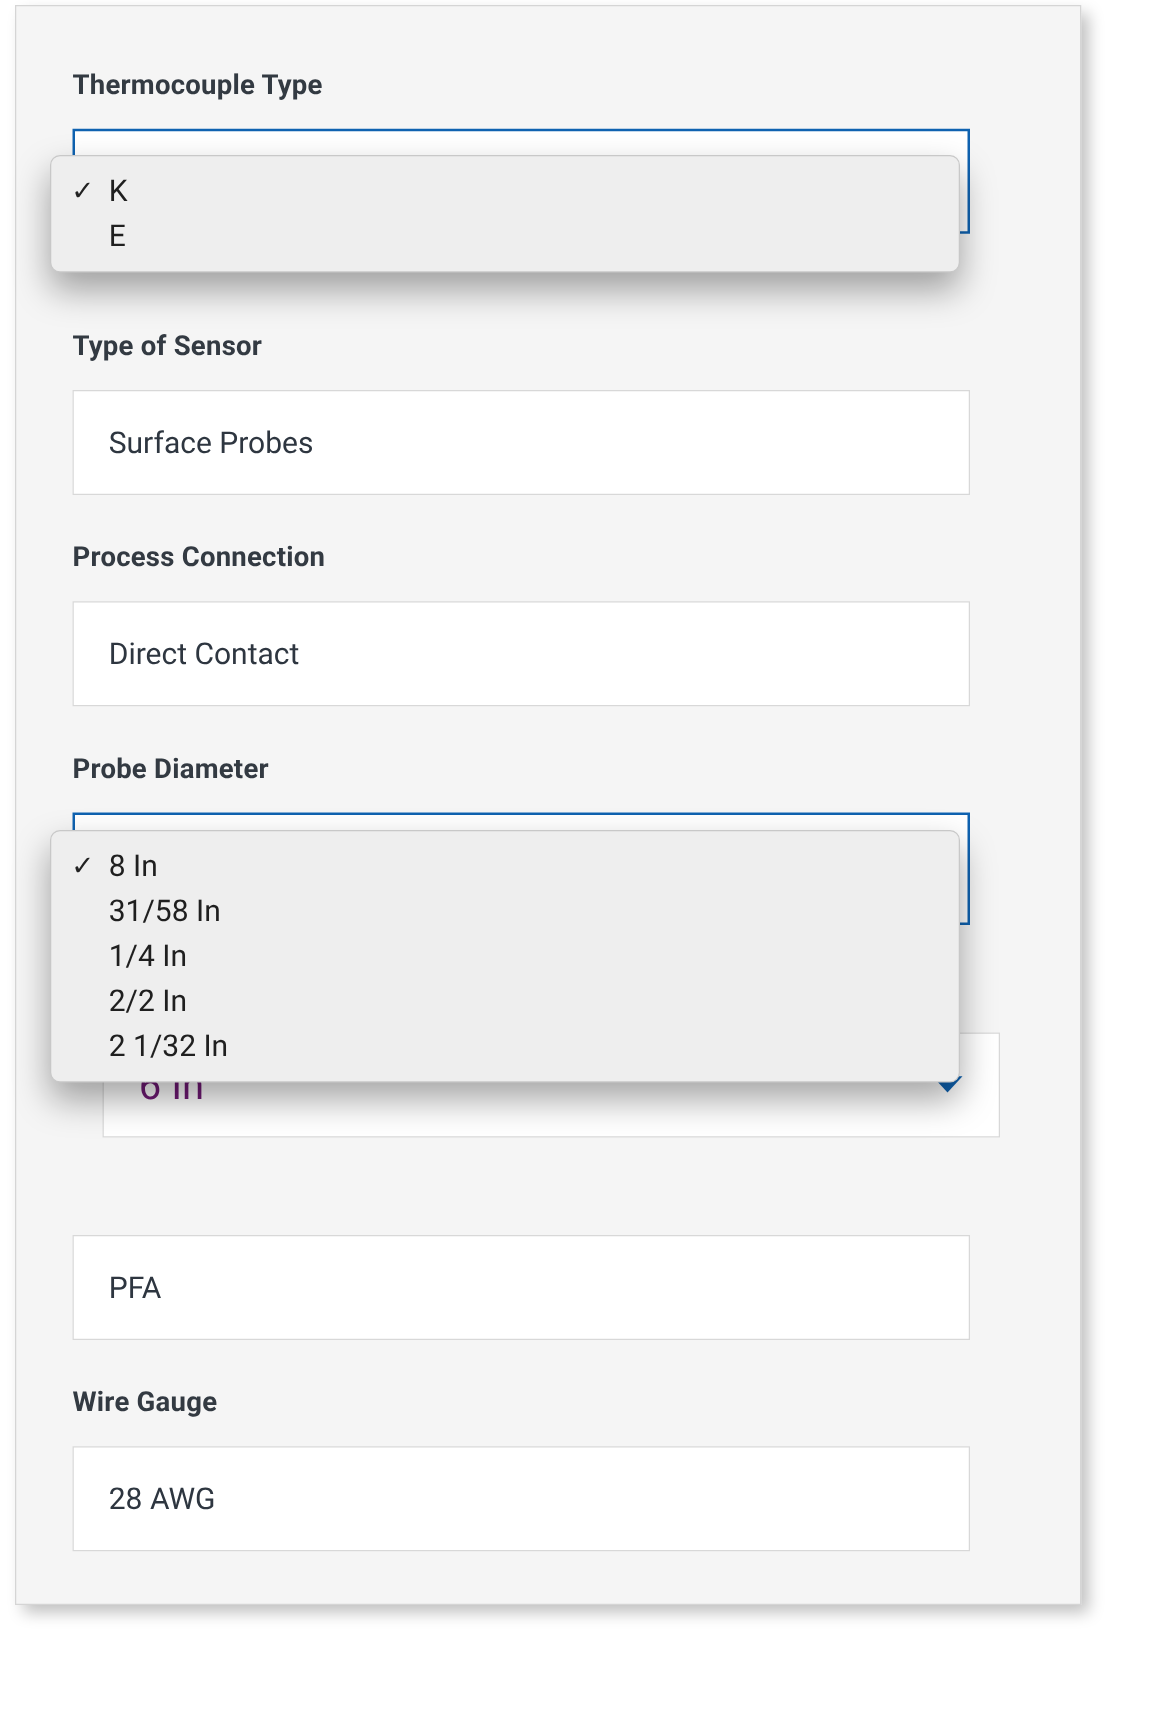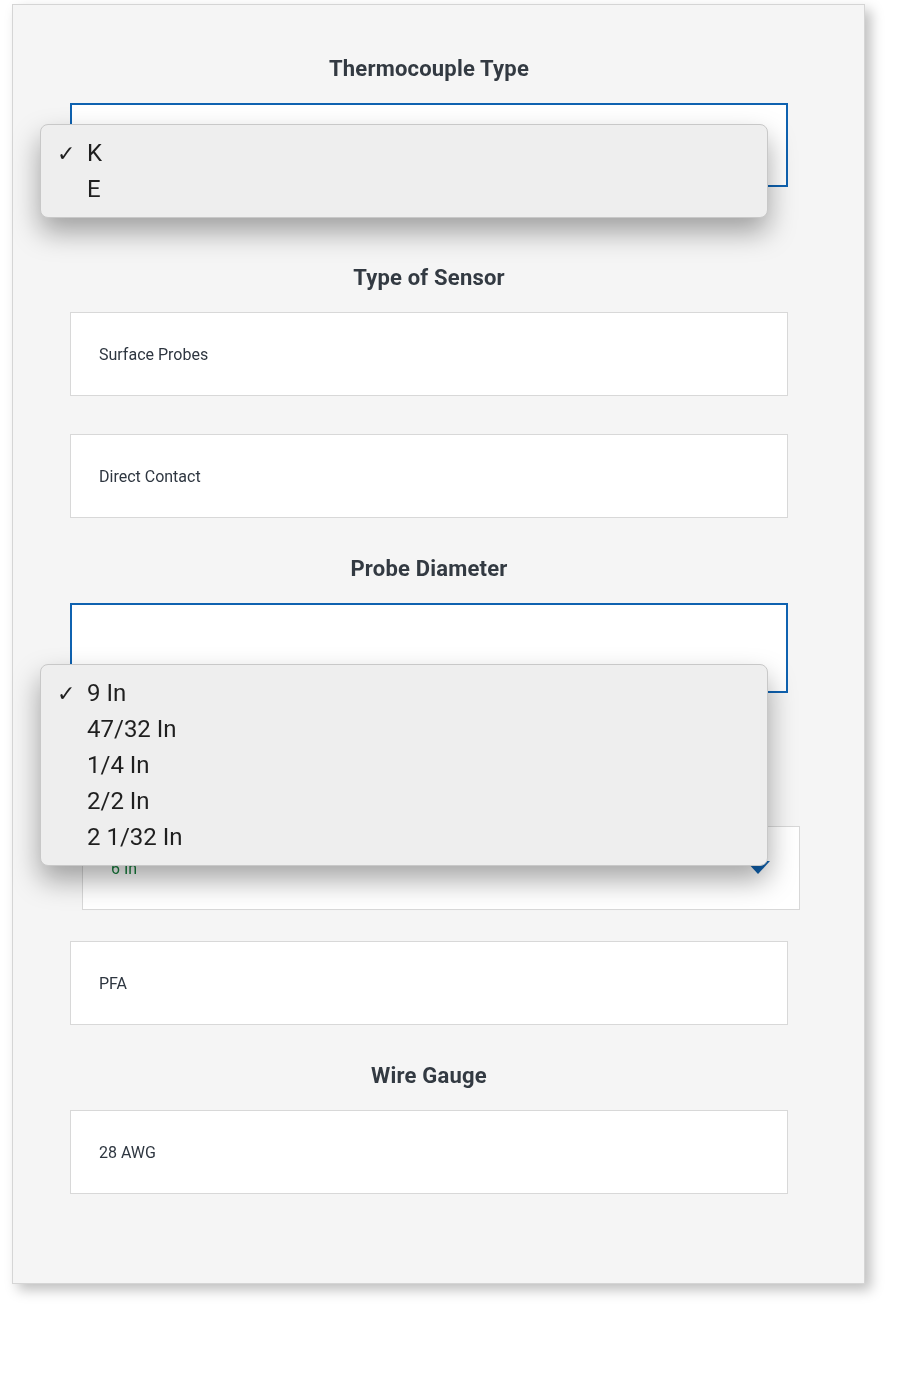--- a/index.html
+++ b/index.html
@@ -17,43 +17,42 @@
   .card {
     position:absolute;
     left:12px; top:4px;
     width:853px; height:1280px;
     background:#f5f5f5;
     border:1px solid #d5d5d5;
     box-shadow: 6px 6px 12px rgba(0,0,0,0.25);
   }
   .form {
     position:absolute;
-    left:70px; top:56px;
+    left:58px; top:56px;
     width:718px;
-    text-align:center;
   }
   .group {
     margin-bottom:38px;
   }
   .label {
     font-size:22px;
     font-weight:700;
     color:#333a42;
     margin-bottom:22px;
     letter-spacing:0.2px;
   }
   .select {
     position:relative;
     height:84px;
     background:#ffffff;
     border:1px solid #d8d8d8;
     display:flex;
     align-items:center;
     padding:0 28px;
-    font-size:16px;
+    font-size:24px;
     color:#2e3640;
   }
   .select.active {
     border:2px solid #0f62b0;
   }
   .caret svg { display:block; }
   .dropdown {
     position:absolute;
     background:#eeeeee;
     border:1px solid #c8c8c8;
@@ -78,22 +77,22 @@
   }
   
   .peek {
     position:absolute;
     height:84px;
     background:#ffffff;
     border:1px solid #d8d8d8;
     display:flex;
     align-items:center;
     padding:0 28px;
-    font-size:16px;
-    color:#15803d;
+    font-size:32px;
+    color:#701a75;
   }
 </style>
 </head>
 <body>
 
 <div class="stage">
   <div class="card"></div>
 
   <div class="form">
 
@@ -107,20 +106,21 @@
     <div style="height:40px"></div>
 
     <div class="group">
       <div class="label">Type of Sensor</div>
       <div class="select">
         <span>Surface Probes</span>
       </div>
     </div>
 
     <div class="group">
+      <div class="label">Process Connection</div>
       <div class="select">
         <span>Direct Contact</span>
       </div>
     </div>
 
     <div class="group">
       <div class="label">Probe Diameter</div>
       <div class="select active" style="height:90px;">
         
       </div>
@@ -159,25 +159,25 @@
     </div>
     <div class="option">
       <span class="tick"></span>
       <span>E</span>
     </div>
   </div>
 
   <div class="dropdown" style="left:40px; top:664px; width:728px;">
     <div class="option">
       <span class="tick">✓</span>
-      <span>9 In</span>
+      <span>8 In</span>
     </div>
     <div class="option">
       <span class="tick"></span>
-      <span>47/32 In</span>
+      <span>31/58 In</span>
     </div>
     <div class="option">
       <span class="tick"></span>
       <span>1/4 In</span>
     </div>
     <div class="option">
       <span class="tick"></span>
       <span>2/2 In</span>
     </div>
     <div class="option">

